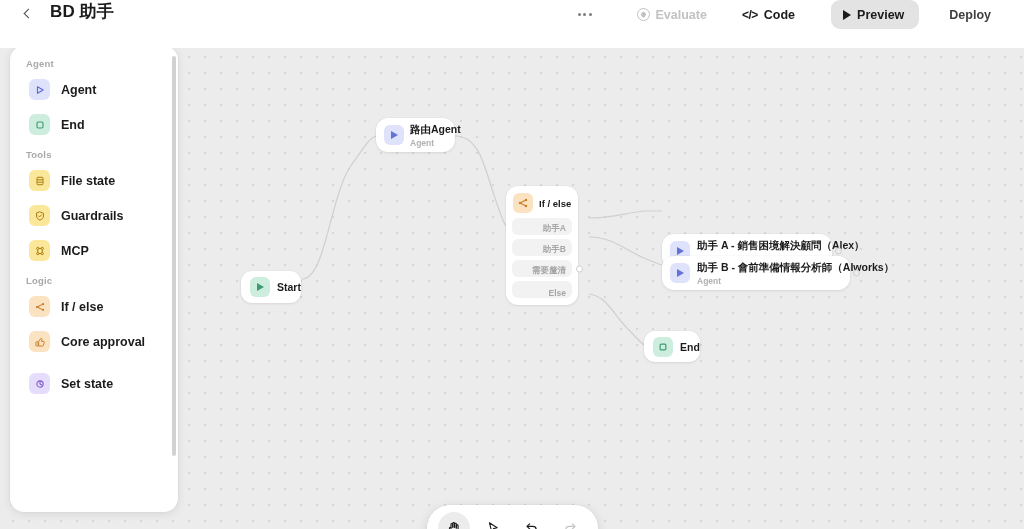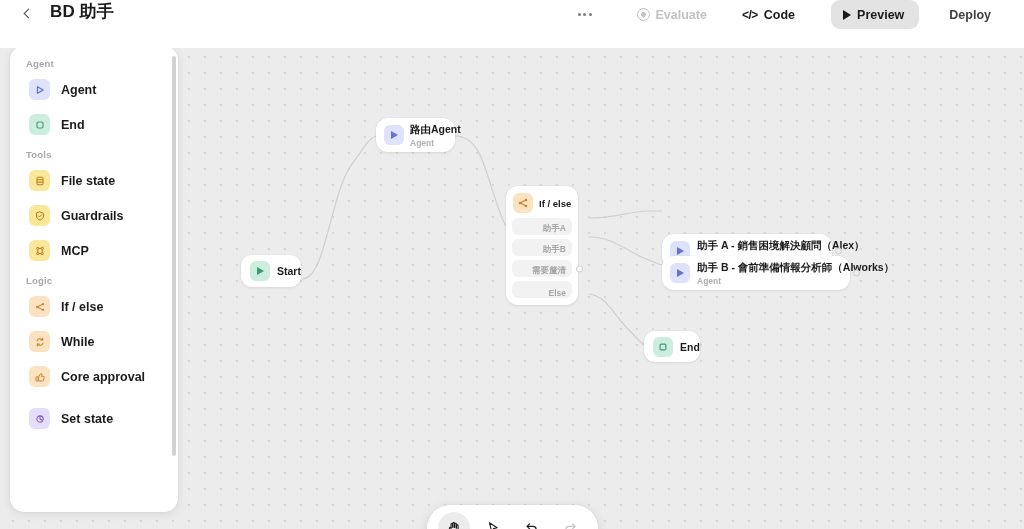--- a/index.html
+++ b/index.html
@@ -137,21 +137,21 @@
   .bg-gray  { background: #e2e2e2; }
 
   
   .tri-out {
     width: 0; height: 0;
     border-left: 7px solid transparent;
     border-top: 4.5px solid transparent; border-bottom: 4.5px solid transparent;
   }
 
   
-  #node-start { left: 241px; top: 211px; width: 60px; height: 32px; padding: 0 9px; gap: 7px; border-radius: 11px;}
+  #node-start { left: 241px; top: 227px; width: 60px; height: 32px; padding: 0 9px; gap: 7px; border-radius: 11px;}
   #node-router { left: 376px; top: 74px; width: 79px; height: 34px; padding: 0 8px; gap: 6px; }
   #node-endn { left: 644px; top: 287px; width: 56px; height: 31px; padding: 0 9px; gap: 7px; border-radius: 11px;}
   #node-agentA { left: 662px; top: 150px; width: 170px; height: 34px; padding: 0 8px; gap: 7px; margin-top: 40px; }
   #node-agentB { left: 662px; top: 212px; width: 188px; height: 34px; padding: 0 8px; gap: 7px; }
 
   
   #node-ifelse {
     position: absolute; left: 506px; top: 142px;
     width: 72px;
     background: #ffffff; border-radius: 12px;
@@ -455,31 +455,20 @@
             <circle cx="12" cy="4.2" r="1.5" fill="#c77f2c" stroke="none"></circle>
             <circle cx="12" cy="11.8" r="1.5" fill="#c77f2c" stroke="none"></circle>
             <path d="M5.4,7.3 L10.6,4.8"></path>
               <path d="M5.4,8.7 L10.6,11.2"></path>
           </svg>
         </span>
         <span class="sb-label">If / else</span>
       </div>
       <div class="sb-item">
         <span class="sb-ico bg-peach">
-          <svg width="12" height="12" viewBox="0 0 16 16" fill="none" stroke="#c77f2c" stroke-width="1.4" stroke-linecap="round" stroke-linejoin="round">
-            <path d="M4,6.6 a4.2,4.2 0 0 1 7.4,-1.3"></path>
-            <path d="M12,9.4 a4.2,4.2 0 0 1 -7.4,1.3"></path>
-            <path d="M11.6,2.6 V5.4 H8.9"></path>
-            <path d="M4.4,13.4 V10.6 H7.1"></path>
-          </svg>
-        </span>
-        <span class="sb-label">While</span>
-      </div>
-      <div class="sb-item">
-        <span class="sb-ico bg-peach">
           <svg width="12" height="12" viewBox="0 0 16 16" fill="none" stroke="#c77f2c" stroke-width="1.3" stroke-linejoin="round">
             <path d="M6.2,13.4 V7.6 l2.6,-4 a1.2,1.2 0 0 1 1.9,1.3 L9.9,7.2 h2.6 a1.2,1.2 0 0 1 1.1,1.6 l-1.1,3.6 a1.3,1.3 0 0 1 -1.2,1 Z"></path>
             <rect x="2.6" y="7.6" width="2.9" height="5.8" rx="0.9"></rect>
           </svg>
         </span>
         <span class="sb-label">Core approval</span>
       </div>
 
       <div class="sb-gap"></div>
 

